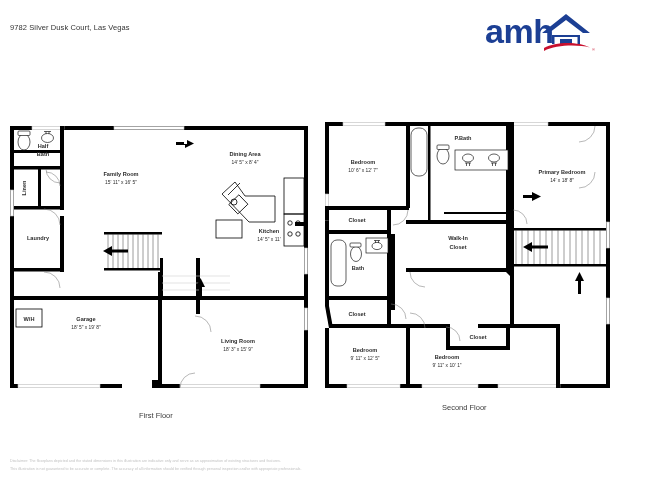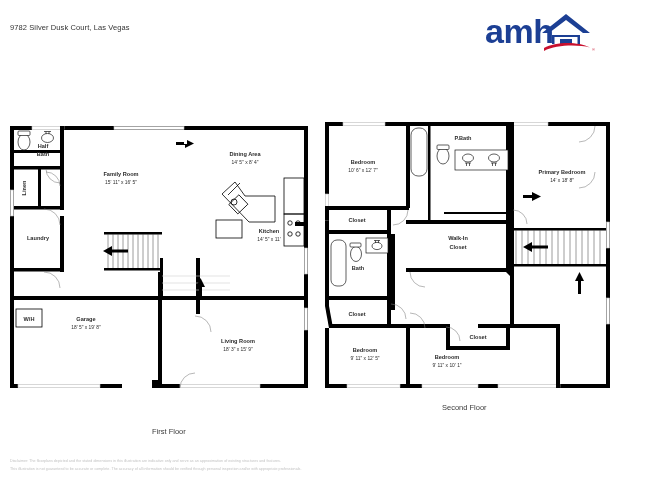--- a/index.html
+++ b/index.html
@@ -36,21 +36,21 @@
     position: absolute; left: 0; top: 62px; width: 650px; height: 380px;
   }
   #plan svg { display: block; }
 
   
   .floor-caption {
     position: absolute;
     font-size: 7.5px; color: #3a3a3a;
     white-space: nowrap;
   }
-  #caption-first  { left: 139px; top: 427px; margin-left: 13px; }
+  #caption-first  { left: 139px; top: 411px; }
   #caption-second { left: 442px; top: 403px; }
 
   
   #footer {
     position: absolute; left: 10px; top: 459px; width: 560px;
   }
   #footer p {
     margin: 0 0 2px 0;
     font-size: 3.6px; line-height: 1.55;
     color: #c2c2c2;

